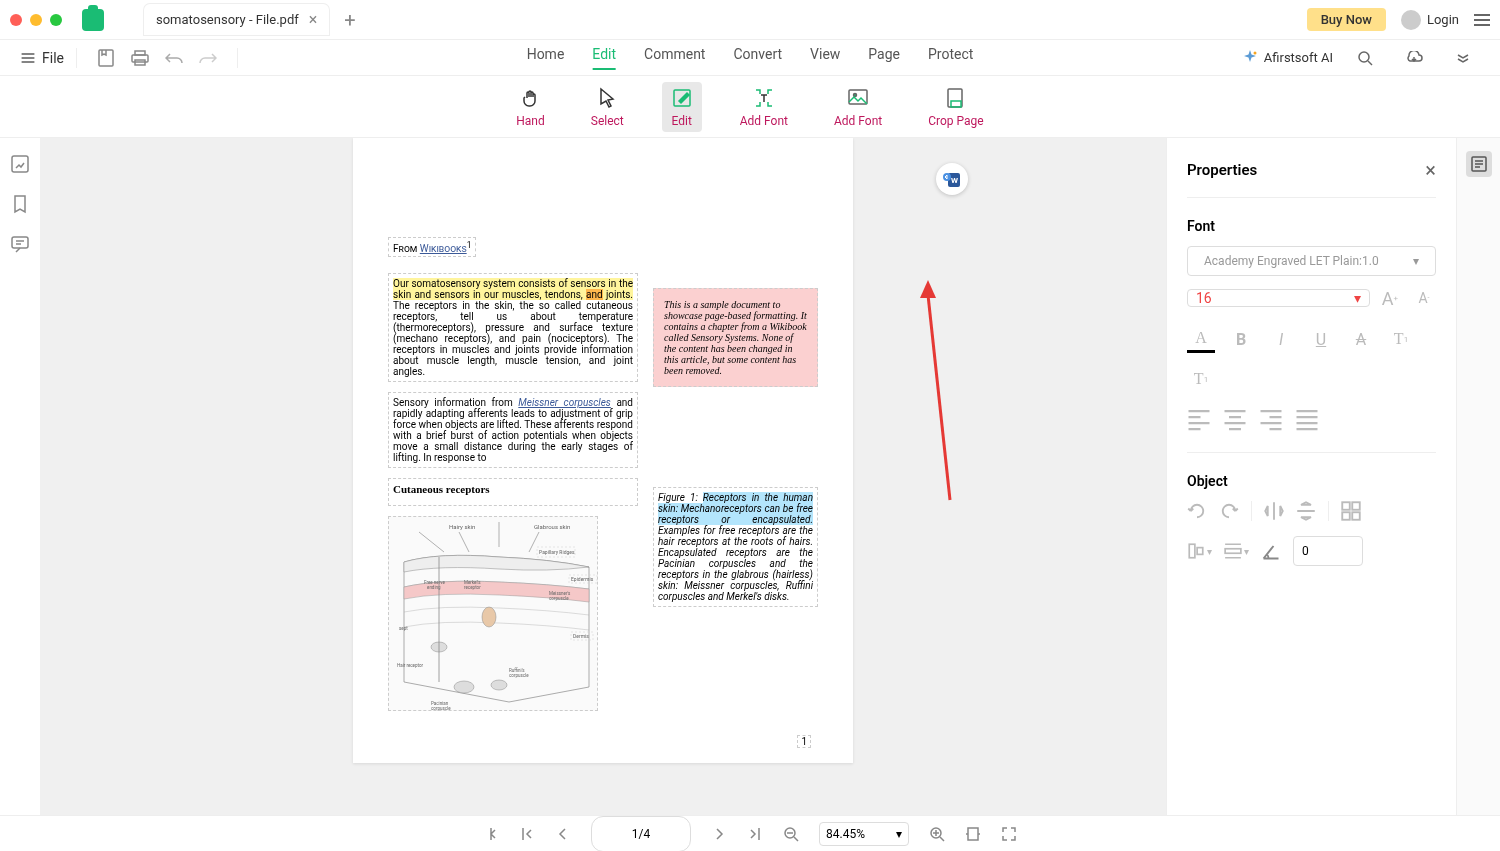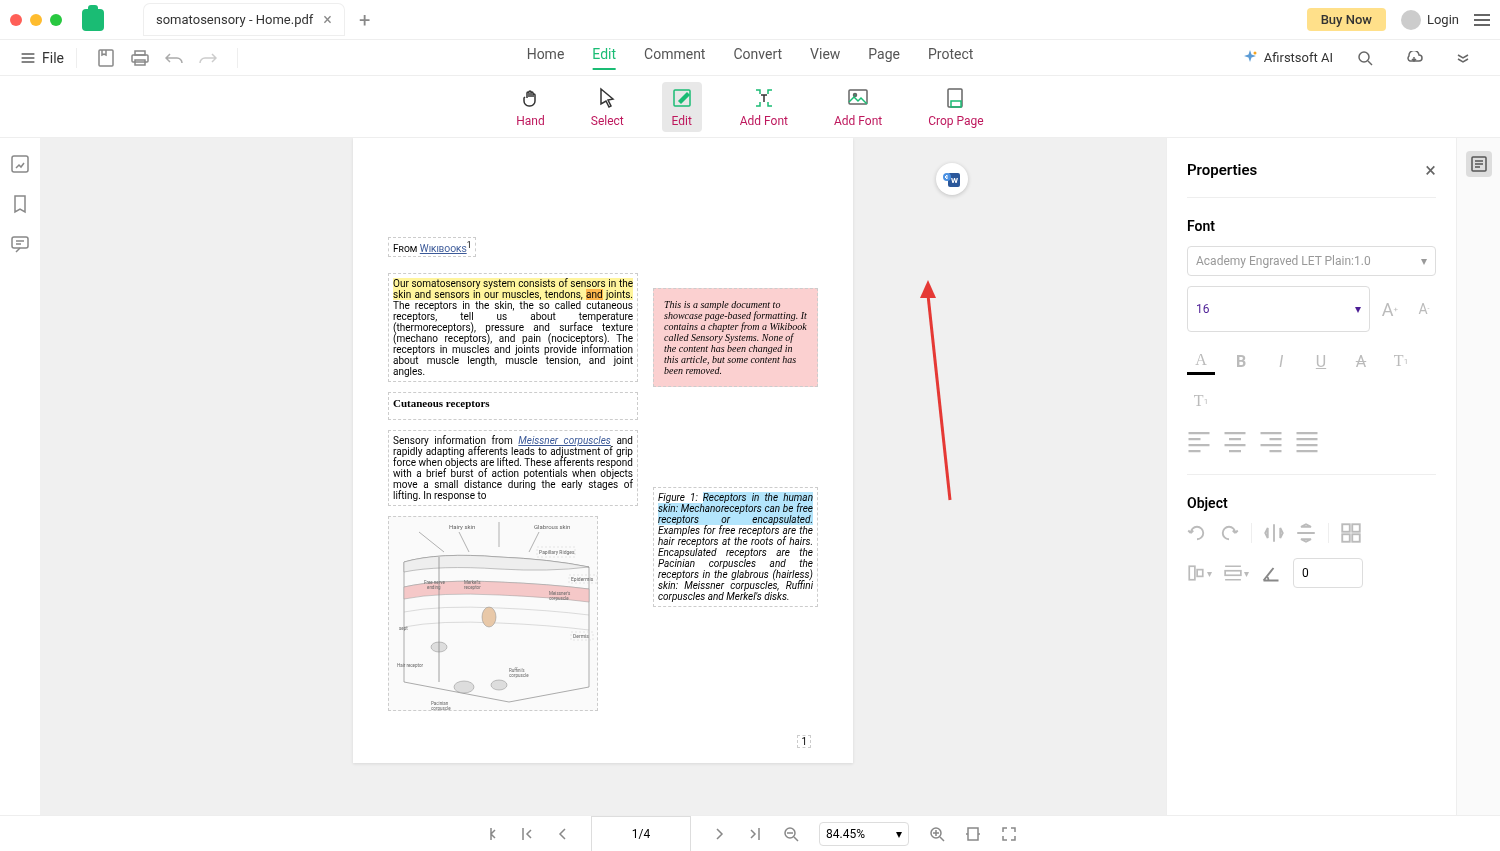--- a/index.html
+++ b/index.html
@@ -65,56 +65,56 @@
 .page-num { position: absolute; bottom: 15px; right: 42px; font-size: 10px; border: 1px dashed #ccc; padding: 0 3px; }
 .floating-btn { position: absolute; right: 25px; top: 25px; width: 32px; height: 32px; background: #fff; border-radius: 50%; box-shadow: 0 1px 4px rgba(0,0,0,0.2); display: flex; align-items: center; justify-content: center; cursor: pointer; }
 .arrow-annotation { position: absolute; left: 880px; top: 142px; pointer-events: none; }
 
 
 .props-panel { width: 290px; background: #fff; border-left: 1px solid #eee; padding: 20px; }
 .panel-header { display: flex; justify-content: space-between; align-items: center; margin-bottom: 20px; padding-bottom: 15px; border-bottom: 1px solid #eee; }
 .panel-title { font-size: 15px; font-weight: 600; }
 .panel-close { font-size: 20px; color: #666; cursor: pointer; }
 .section-label { font-size: 14px; font-weight: 600; margin-bottom: 12px; }
-.dropdown { width: 100%; height: 30px; border: 1px solid #ddd; border-radius: 4px; padding: 0 8px; font-size: 12px; color: #999; margin-bottom: 10px; display: flex; align-items: center; justify-content: space-between; cursor: pointer; }
+.dropdown { width: 100%; height: 30px; border: 1px solid #ddd; border-radius: 4px; padding: 0 16px; font-size: 12px; color: #999; margin-bottom: 10px; display: flex; align-items: center; justify-content: space-between; cursor: pointer; }
 .font-size-row { display: flex; gap: 8px; align-items: center; margin-bottom: 15px; }
-.font-size-dd { flex: 1; height: 46px; border: 1px solid #ddd; border-radius: 4px; padding: 0 8px; font-size: 12px; color: #4c1d95; display: flex; align-items: center; justify-content: space-between; cursor: pointer; }
+.font-size-dd { flex: 1; height: 18px; border: 1px solid #ddd; border-radius: 4px; padding: 0 8px; font-size: 14px; color: #ef4444; display: flex; align-items: center; justify-content: space-between; cursor: pointer; }
 .font-btns { display: flex; gap: 10px; }
 .font-btn { width: 24px; height: 24px; display: flex; align-items: center; justify-content: center; color: #bbb; cursor: pointer; font-size: 16px; }
 .style-row { display: flex; gap: 12px; margin-bottom: 15px; flex-wrap: wrap; }
 .style-btn { width: 28px; height: 28px; display: flex; align-items: center; justify-content: center; color: #bbb; cursor: pointer; font-size: 16px; font-family: Georgia, serif; }
 .align-row { display: flex; gap: 12px; margin-bottom: 20px; padding-bottom: 20px; border-bottom: 1px solid #eee; }
 .align-btn { width: 24px; height: 24px; cursor: pointer; }
 .obj-row { display: flex; gap: 12px; align-items: center; margin-bottom: 15px; }
 .obj-btn { width: 20px; height: 20px; cursor: pointer; color: #bbb; }
 .obj-sep { width: 1px; height: 20px; background: #eee; }
 .rotate-input { width: 70px; height: 30px; border: 1px solid #ddd; border-radius: 4px; padding: 0 8px; font-size: 12px; }
 
 .right-tools { width: 44px; background: #fafafa; display: flex; flex-direction: column; align-items: center; padding-top: 13px; gap: 20px; border-left: 1px solid #eee; }
 .right-tool-btn { width: 26px; height: 26px; display: flex; align-items: center; justify-content: center; cursor: pointer; border-radius: 4px; }
 .right-tool-btn.active { background: #ddd; }
 
 
 .bottombar { height: 36px; border-top: 1px solid #eee; display: flex; align-items: center; justify-content: center; gap: 20px; background: #fff; position: absolute; bottom: 0; width: 100%; }
-.page-input { width: 100px; height: 36px; border: 1px solid #ddd; border-radius: 0; text-align: center; font-size: 12px; }
+.page-input { width: 100px; height: 36px; border: 1px solid #ddd; border-radius: 12px; text-align: center; font-size: 12px; }
 .zoom-dd { width: 90px; height: 24px; border: 1px solid #ddd; border-radius: 4px; padding: 0 6px; font-size: 12px; display: flex; align-items: center; justify-content: space-between; cursor: pointer; }
 .bb-icon { width: 16px; height: 16px; cursor: pointer; color: #888; display: flex; align-items: center; justify-content: center; }
 </style>
 </head>
 <body>
 
 <div class="titlebar">
   <div class="traffic-lights">
     <div class="traffic-light tl-red"></div>
     <div class="traffic-light tl-yellow"></div>
     <div class="traffic-light tl-green"></div>
   </div>
   <div class="logo"></div>
   <div class="tab">
-    <span>somatosensory - Home.pdf</span>
+    <span>somatosensory - File.pdf</span>
     <span class="tab-close">×</span>
   </div>
   <span class="tab-add">+</span>
   <div class="titlebar-right">
     <button class="buy-now">Buy Now</button>
     <div class="login-btn">
       <span class="avatar-icon"></span>
       <span>Login</span>
     </div>
     <div class="burger">
@@ -272,25 +272,25 @@
       <div class="page">
         <br>
         <div class="from-wikibooks">
           <span>From </span><a href="#">Wikibooks</a><sup>1</sup>
         </div>
         <div style="clear:both"></div>
         <div class="left-col">
           <div class="dash-box body-text">
             <span class="highlight-yellow">Our somatosensory system consists of sensors in the skin and sensors in our muscles, tendons, </span><span class="highlight-orange">and</span><span class="highlight-yellow"> joints.</span><span> The receptors in the skin, the so called cutaneous receptors, tell us about temperature (thermoreceptors), pressure and surface texture (mechano receptors), and pain (nociceptors). The receptors in muscles and joints provide information about muscle length, muscle tension, and joint angles.</span>
           </div>
+          <div class="dash-box body-text">
+            <span>Sensory information from </span><a href="#" style="color:#3b5998;font-style:italic">Meissner corpuscles</a><span> and rapidly adapting afferents leads to adjustment of grip force when objects are lifted. These afferents respond with a brief burst of action potentials when objects move a small distance during the early stages of lifting. In response to</span>
+          </div>
           <div class="dash-box">
             <div class="subhead">Cutaneous receptors</div>
-          </div>
-          <div class="dash-box body-text">
-            <span>Sensory information from </span><a href="#" style="color:#3b5998;font-style:italic">Meissner corpuscles</a><span> and rapidly adapting afferents leads to adjustment of grip force when objects are lifted. These afferents respond with a brief burst of action potentials when objects move a small distance during the early stages of lifting. In response to</span>
           </div>
           <div class="skin-diagram">
             <svg viewBox="0 0 210 195" width="210" height="195">
               <text x="60" y="12" font-size="6" fill="#666">Hairy skin</text>
               <text x="145" y="12" font-size="6" fill="#666">Glabrous skin</text>
               <line x1="110" y1="5" x2="110" y2="30" stroke="#666" stroke-width="0.5"></line>
               <line x1="30" y1="15" x2="55" y2="35" stroke="#666" stroke-width="0.5"></line>
               <line x1="70" y1="15" x2="80" y2="35" stroke="#666" stroke-width="0.5"></line>
               <line x1="150" y1="15" x2="140" y2="35" stroke="#666" stroke-width="0.5"></line>
               <path d="M15 45 Q 50 35 110 40 Q 160 42 200 50 L 200 170 L 120 185 L 15 165 Z" fill="#fafafa" stroke="#888" stroke-width="0.7"></path>

